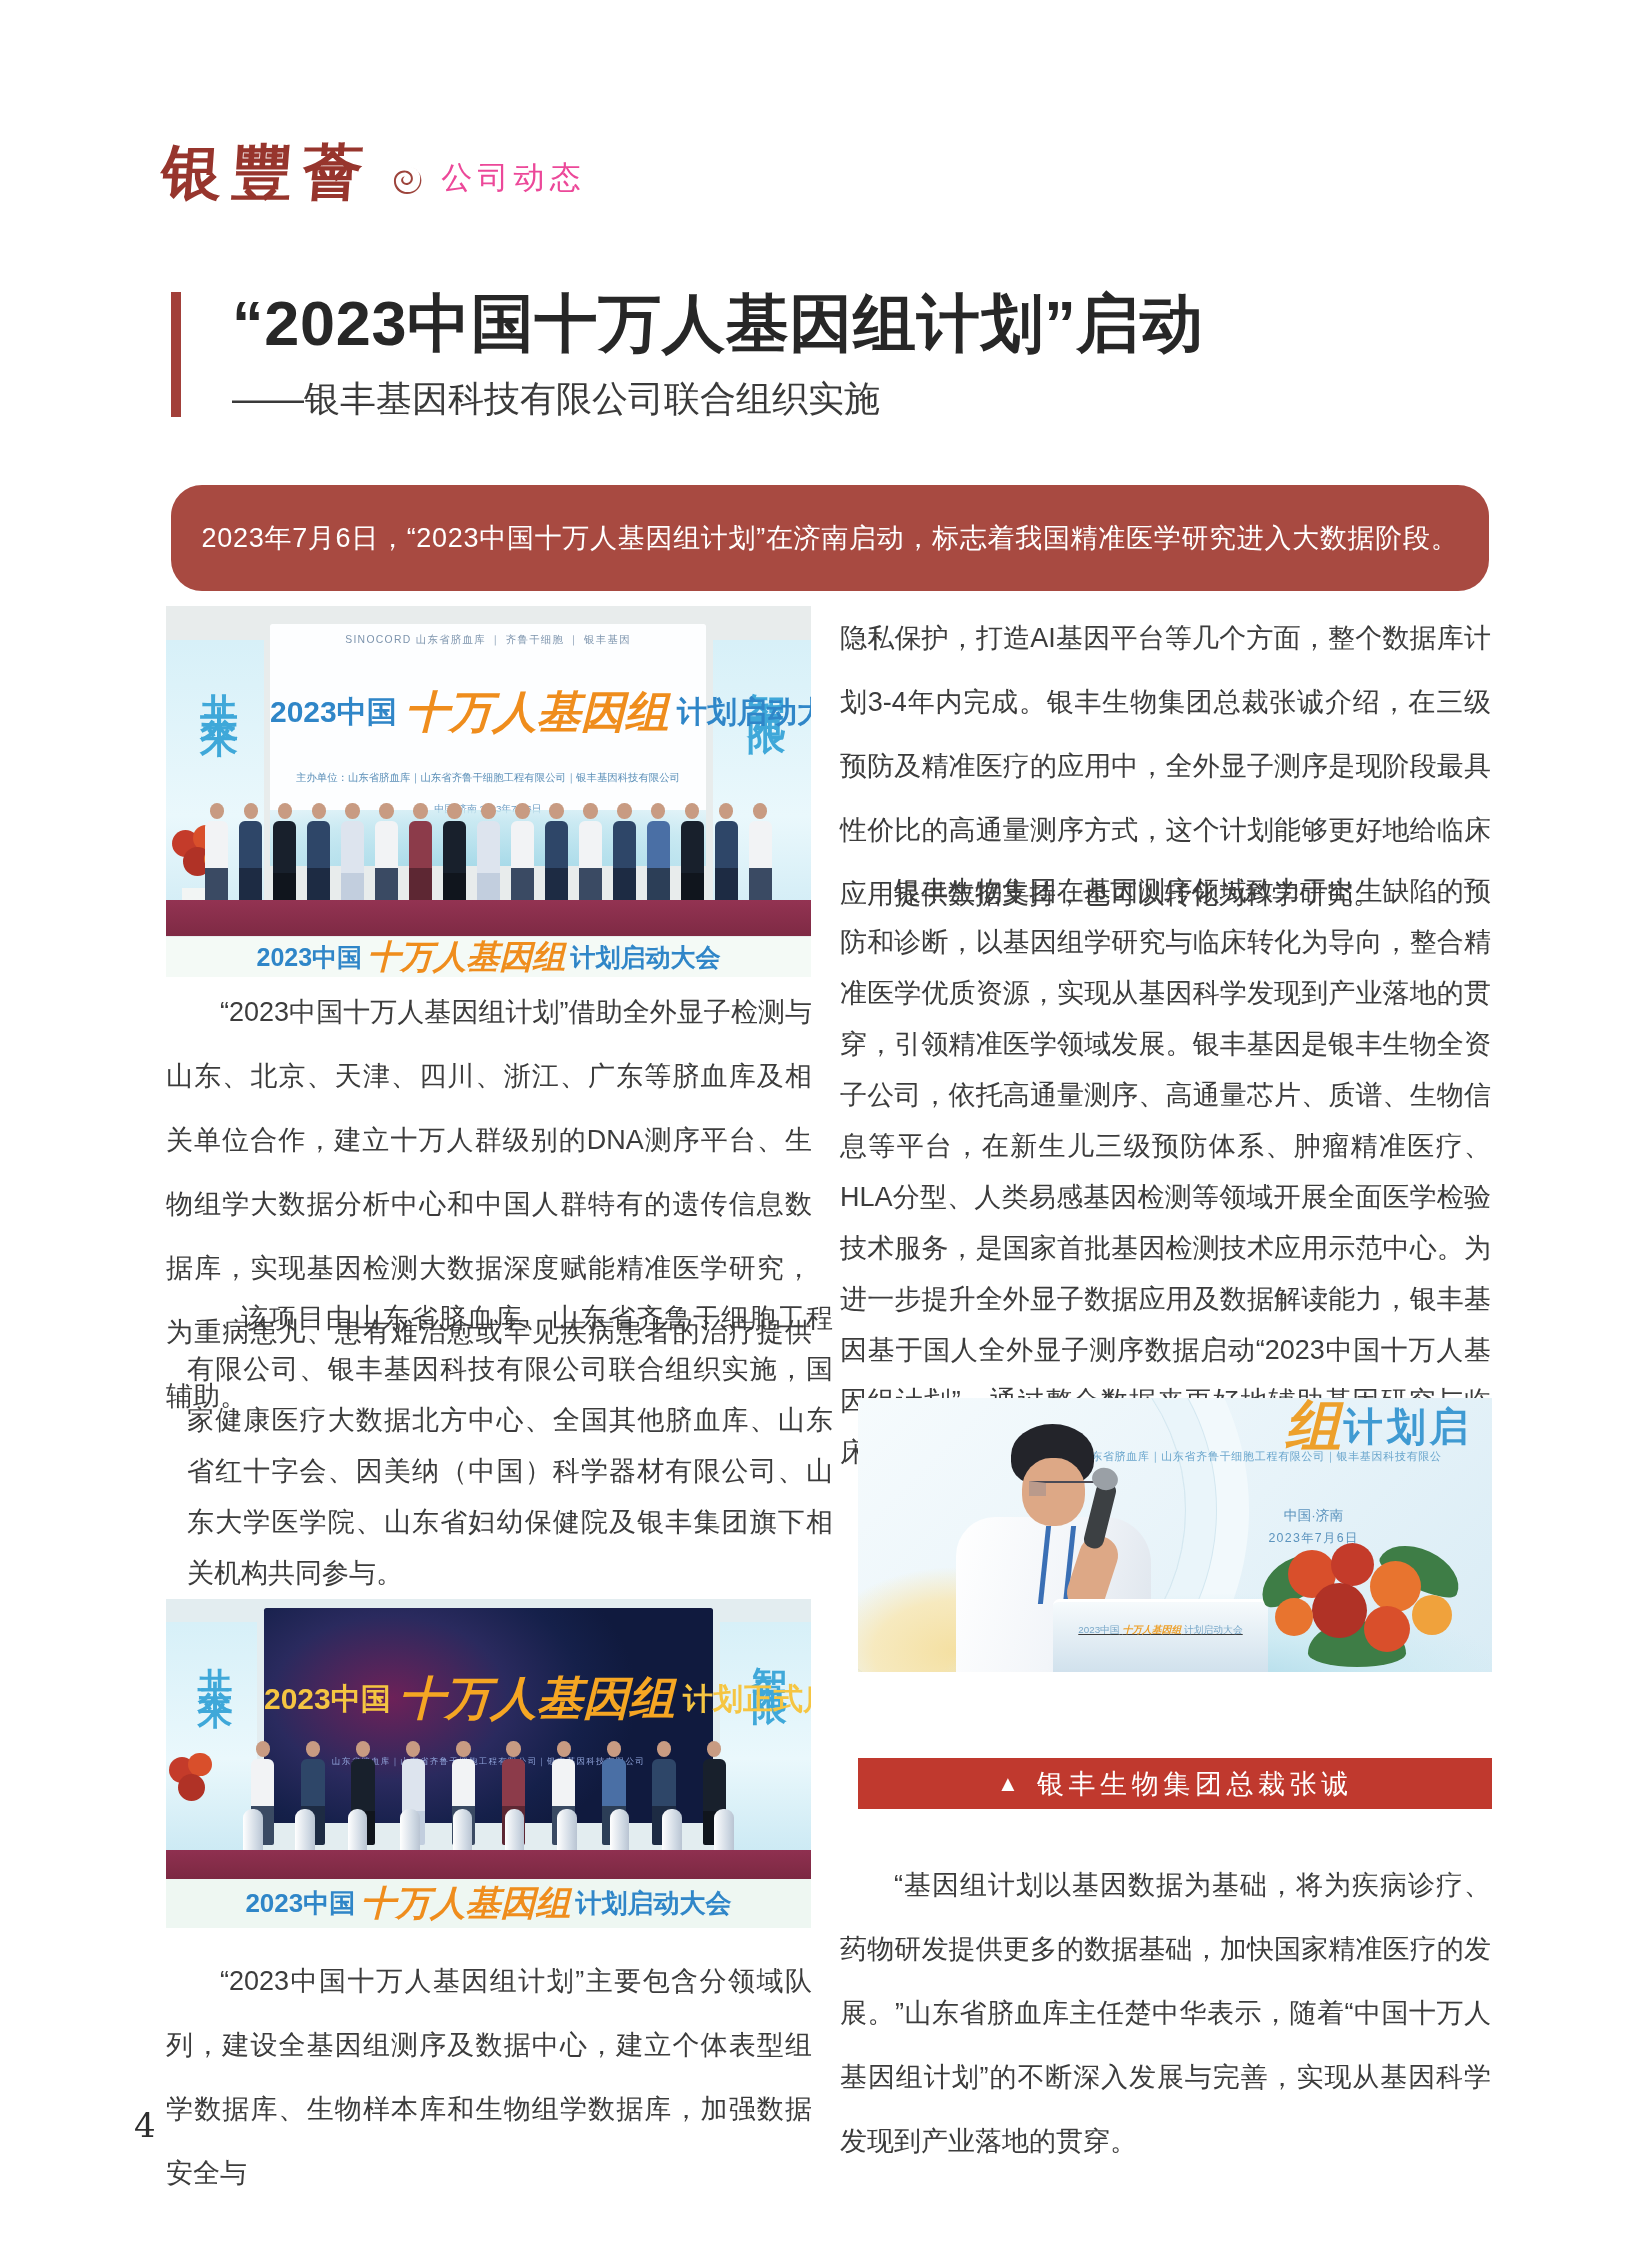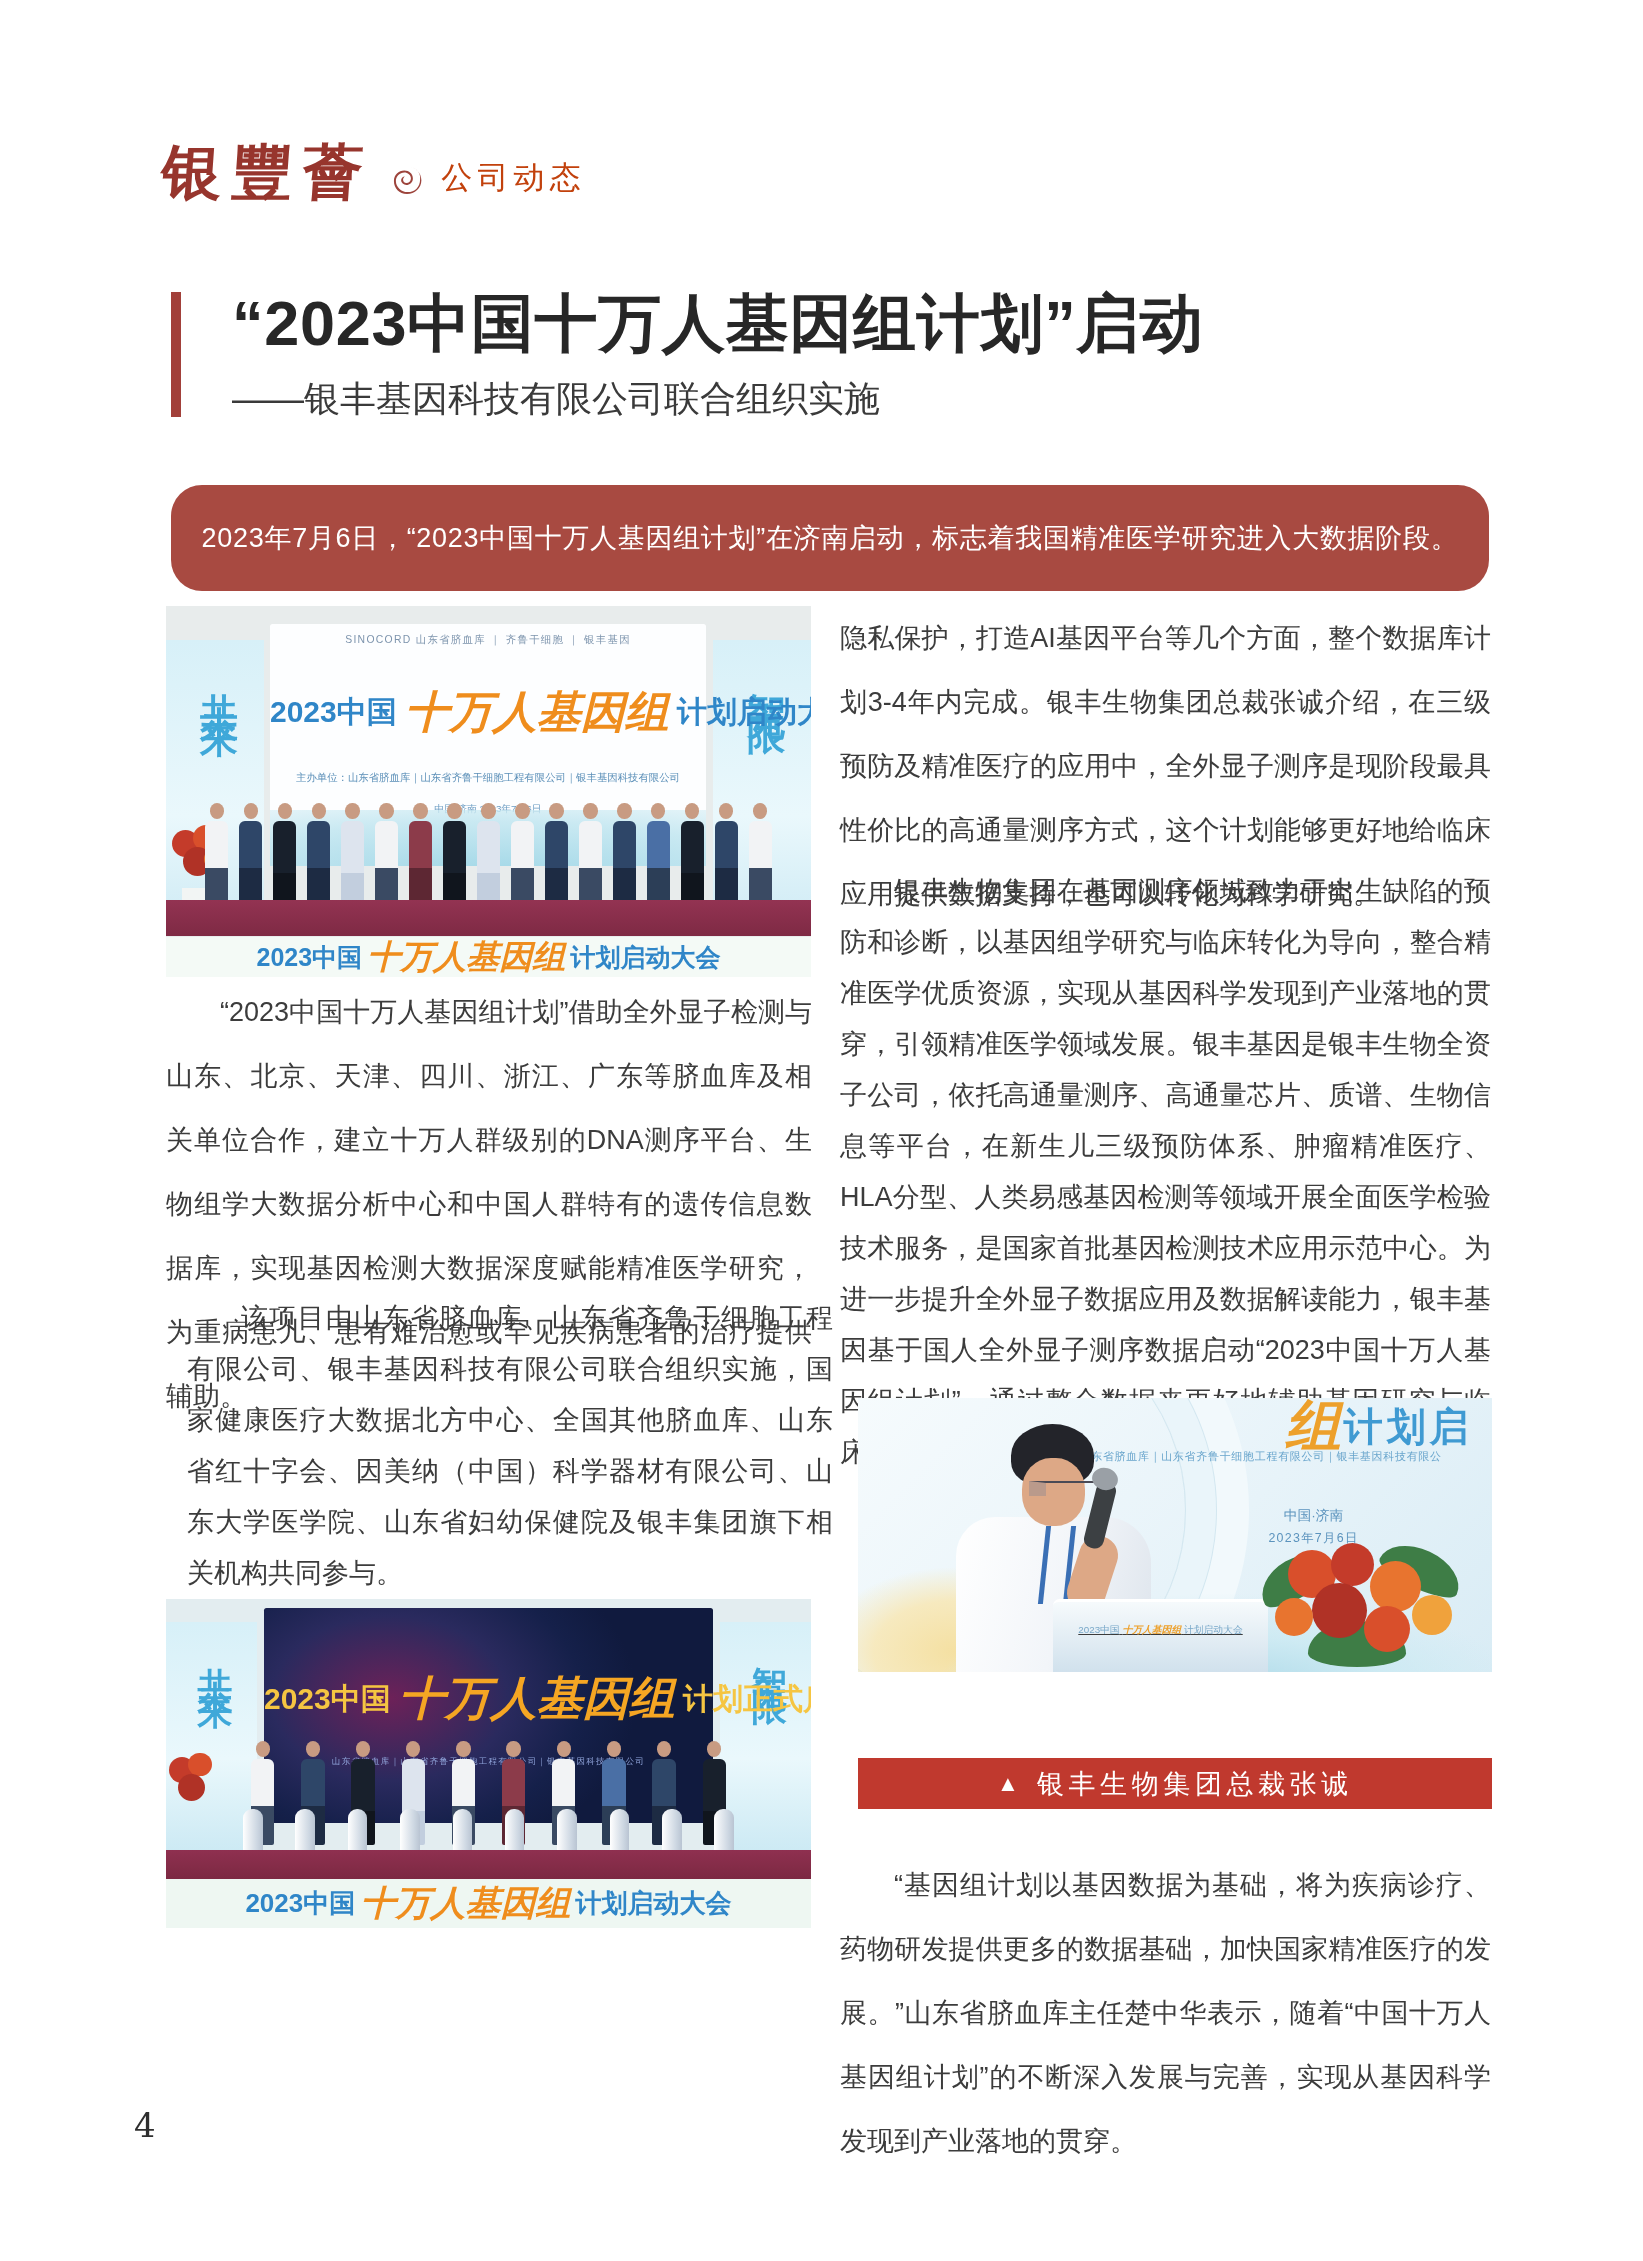--- a/index.html
+++ b/index.html
@@ -5,21 +5,21 @@
   html,body{margin:0;padding:0;background:#ffffff;}
   #page{position:relative;width:1644px;height:2261px;background:#ffffff;overflow:hidden;
         font-family:"Liberation Sans",sans-serif;color:#3b3b3b;}
   .abs{position:absolute;}
 
   
   #masthead{left:162px;top:142px;display:flex;align-items:flex-end;gap:17px;}
   #logo-script{font-family:"DejaVu Serif",serif;font-weight:700;font-size:60px;line-height:1;
                color:#97352d;letter-spacing:10.4px;transform:skewX(-4deg);}
   #swirl{width:34px;height:34px;margin-bottom:3.9px;}
-  #section-label{font-size:31px;color:#c2410c;letter-spacing:5.2px;padding-bottom:2.6px;}
+  #section-label{font-size:31px;color:#ec4899;letter-spacing:5.2px;padding-bottom:2.6px;}
 
   
   #title-bar{left:171px;top:292px;width:10.4px;height:125px;background:#a2403a;}
   #headline{left:232px;top:281px;width:1237px;font-size:63px;font-weight:800;color:#272727;
             letter-spacing:0.7px;white-space:nowrap;}
   #subheadline{left:232px;top:375px;width:1107px;font-size:36px;color:#3a3a3a;white-space:nowrap;}
 
   
   #lead-banner{left:171px;top:485px;width:1318px;height:106px;background:#a84a41;border-radius:31px;
                display:flex;align-items:center;justify-content:center;}
@@ -257,20 +257,21 @@
       <div class="pillar"></div>
     </div>
     <div id="p2-carpet" class="abs"></div>
     <div id="p2-strip" class="abs">
       <span class="bl-blue">2023中国</span>
       <span class="bl-script">十万人基因组</span>
       <span class="bl-blue">计划启动大会</span>
     </div>
   </div>
 
+  <div class="abs para indent" style="left:166px;top:1949px;">“2023中国十万人基因组计划”主要包含分领域队列，建设全基因组测序及数据中心，建立个体表型组学数据库、生物样本库和生物组学数据库，加强数据安全与</div>
 
   <div class="abs para" style="left:840px;top:606px;width:651px;">隐私保护，打造AI基因平台等几个方面，整个数据库计划3-4年内完成。银丰生物集团总裁张诚介绍，在三级预防及精准医疗的应用中，全外显子测序是现阶段最具性价比的高通量测序方式，这个计划能够更好地给临床应用提供数据支持，也可以转化为科学研究。</div>
   <div class="abs para indent lh78" style="left:840px;top:866px;width:651px;">银丰生物集团在基因测序领域致力于出生缺陷的预防和诊断，以基因组学研究与临床转化为导向，整合精准医学优质资源，实现从基因科学发现到产业落地的贯穿，引领精准医学领域发展。银丰基因是银丰生物全资子公司，依托高通量测序、高通量芯片、质谱、生物信息等平台，在新生儿三级预防体系、肿瘤精准医疗、HLA分型、人类易感基因检测等领域开展全面医学检验技术服务，是国家首批基因检测技术应用示范中心。为进一步提升全外显子数据应用及数据解读能力，银丰基因基于国人全外显子测序数据启动“2023中国十万人基因组计划”，通过整合数据来更好地辅助基因研究与临床应用，更好地服务于精准医疗。</div>
 
   <div id="photo3" class="abs photo">
     <div id="p3-rings" class="abs"></div>
     <div id="p3-topfrag" class="abs">
       <span class="frag-script">组</span>
       <span class="frag-blue">计划启</span>
     </div>

